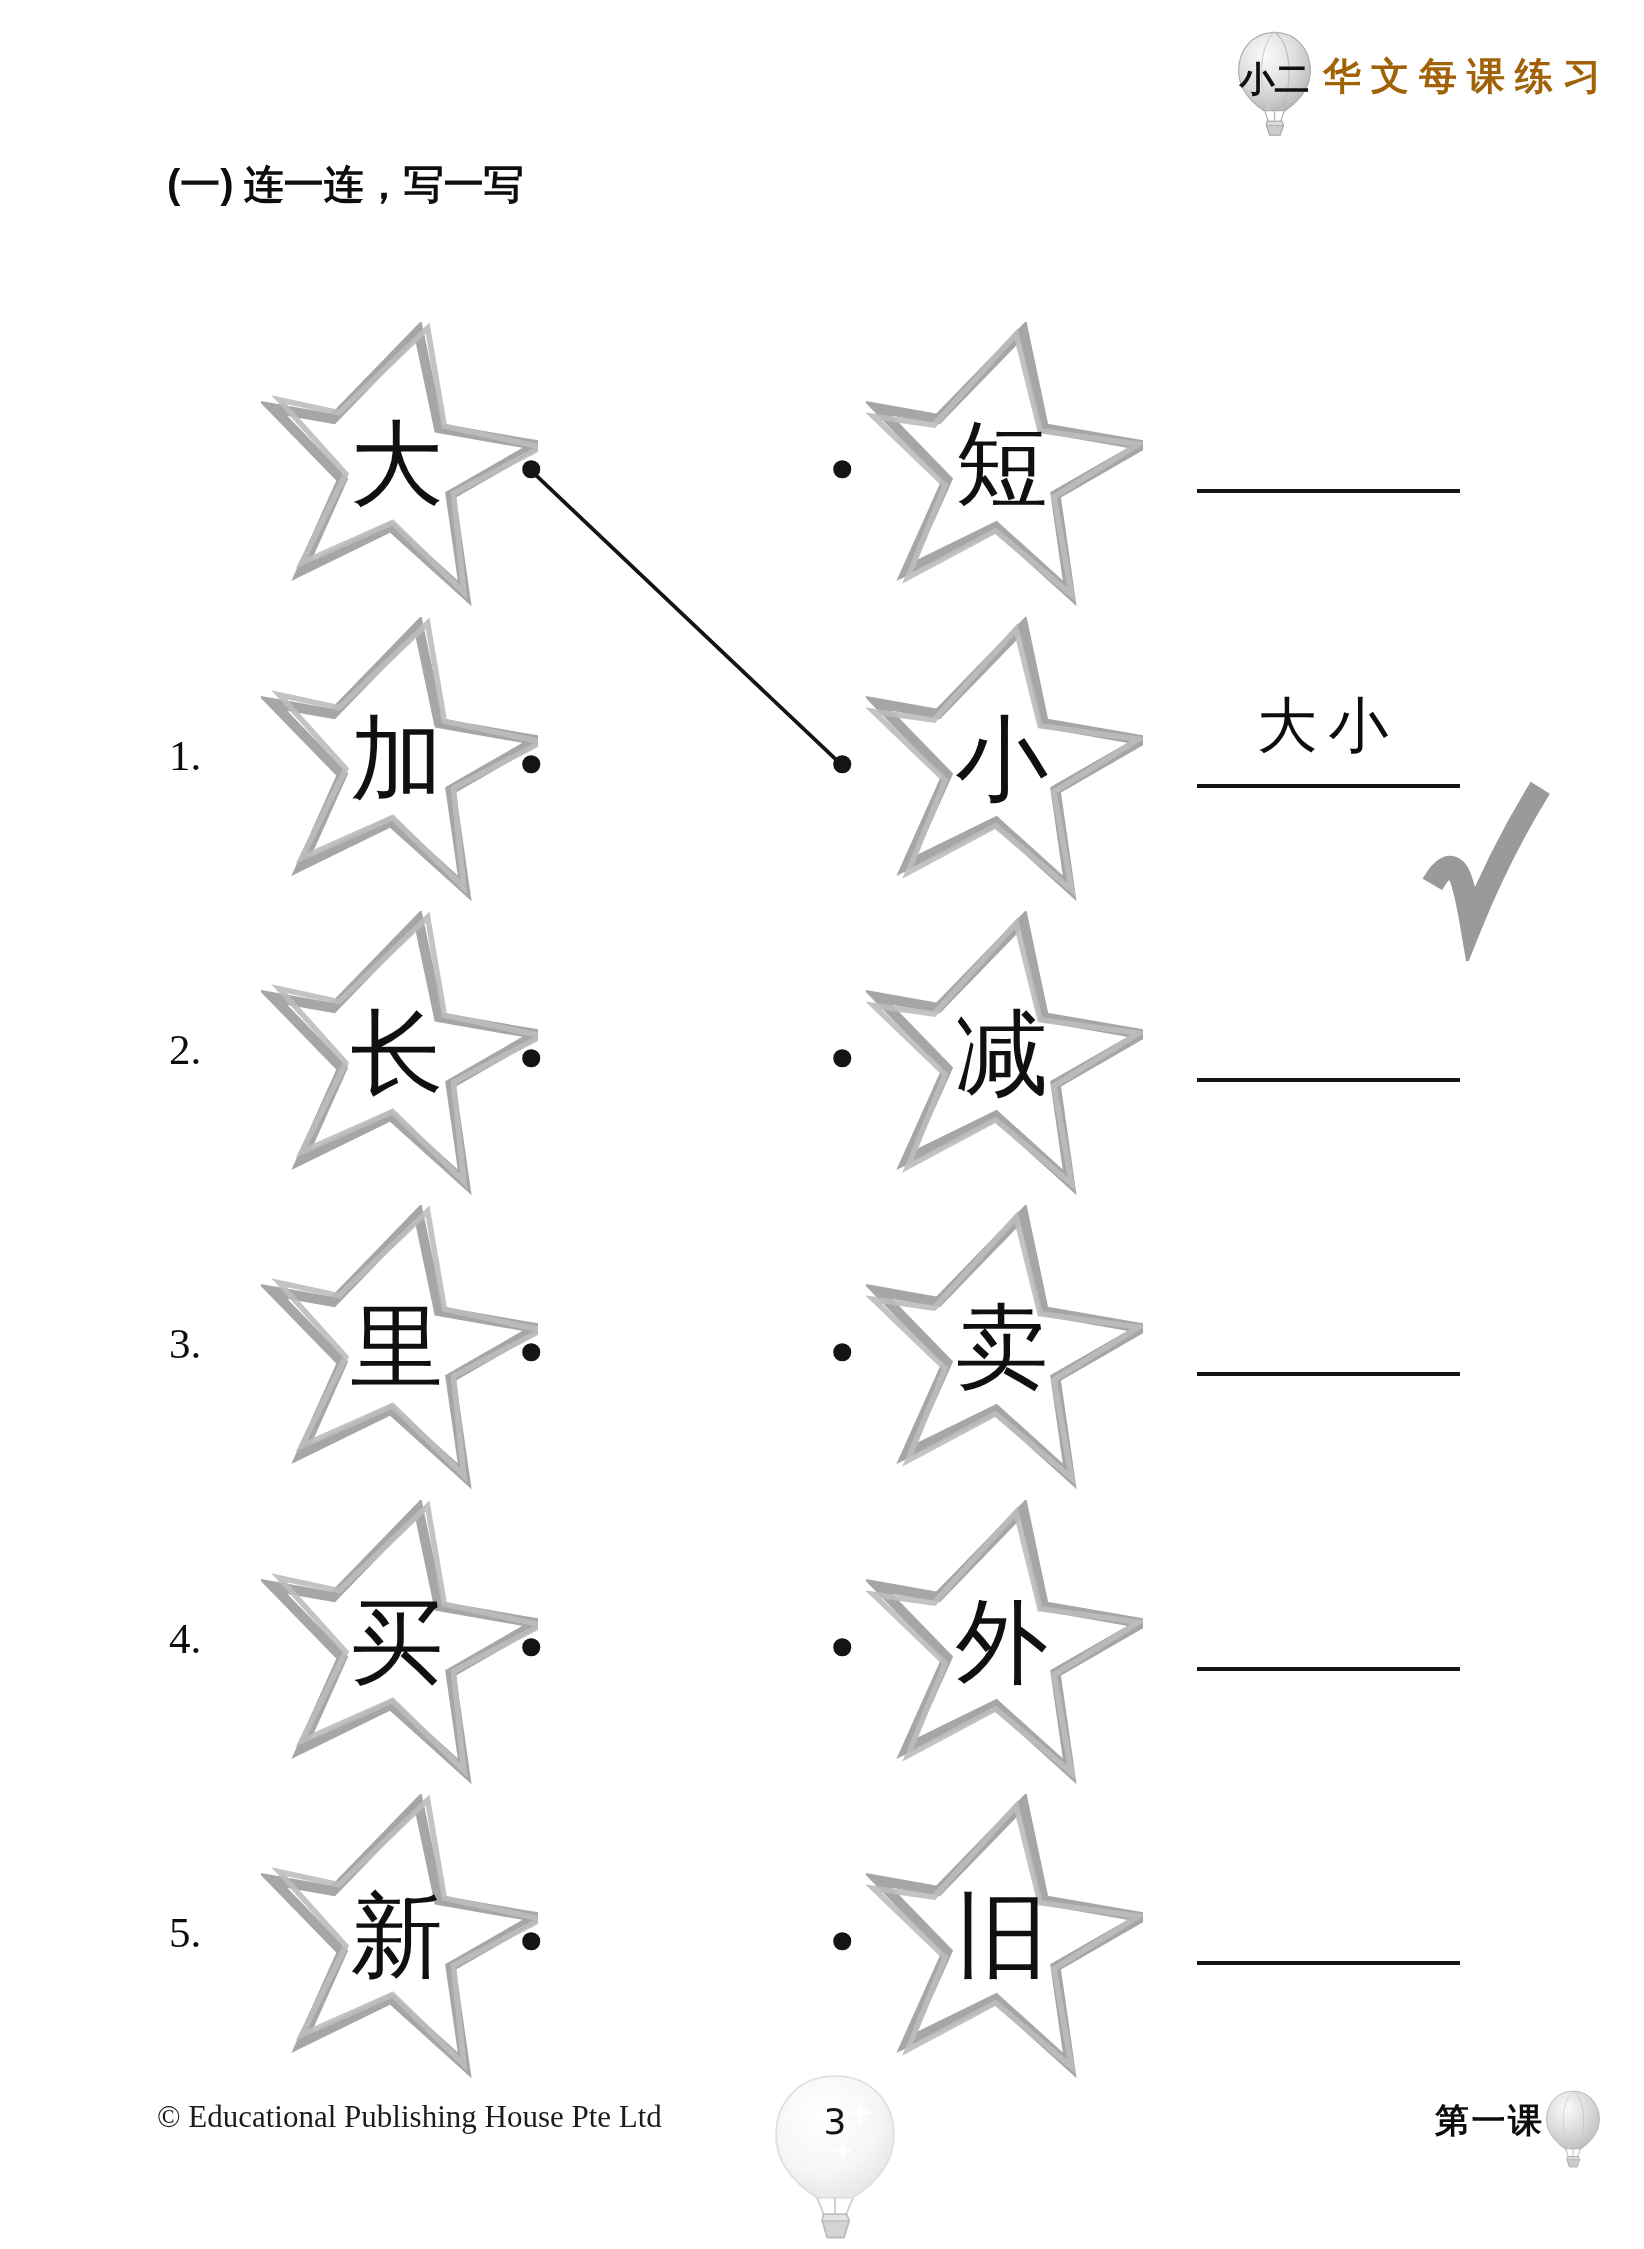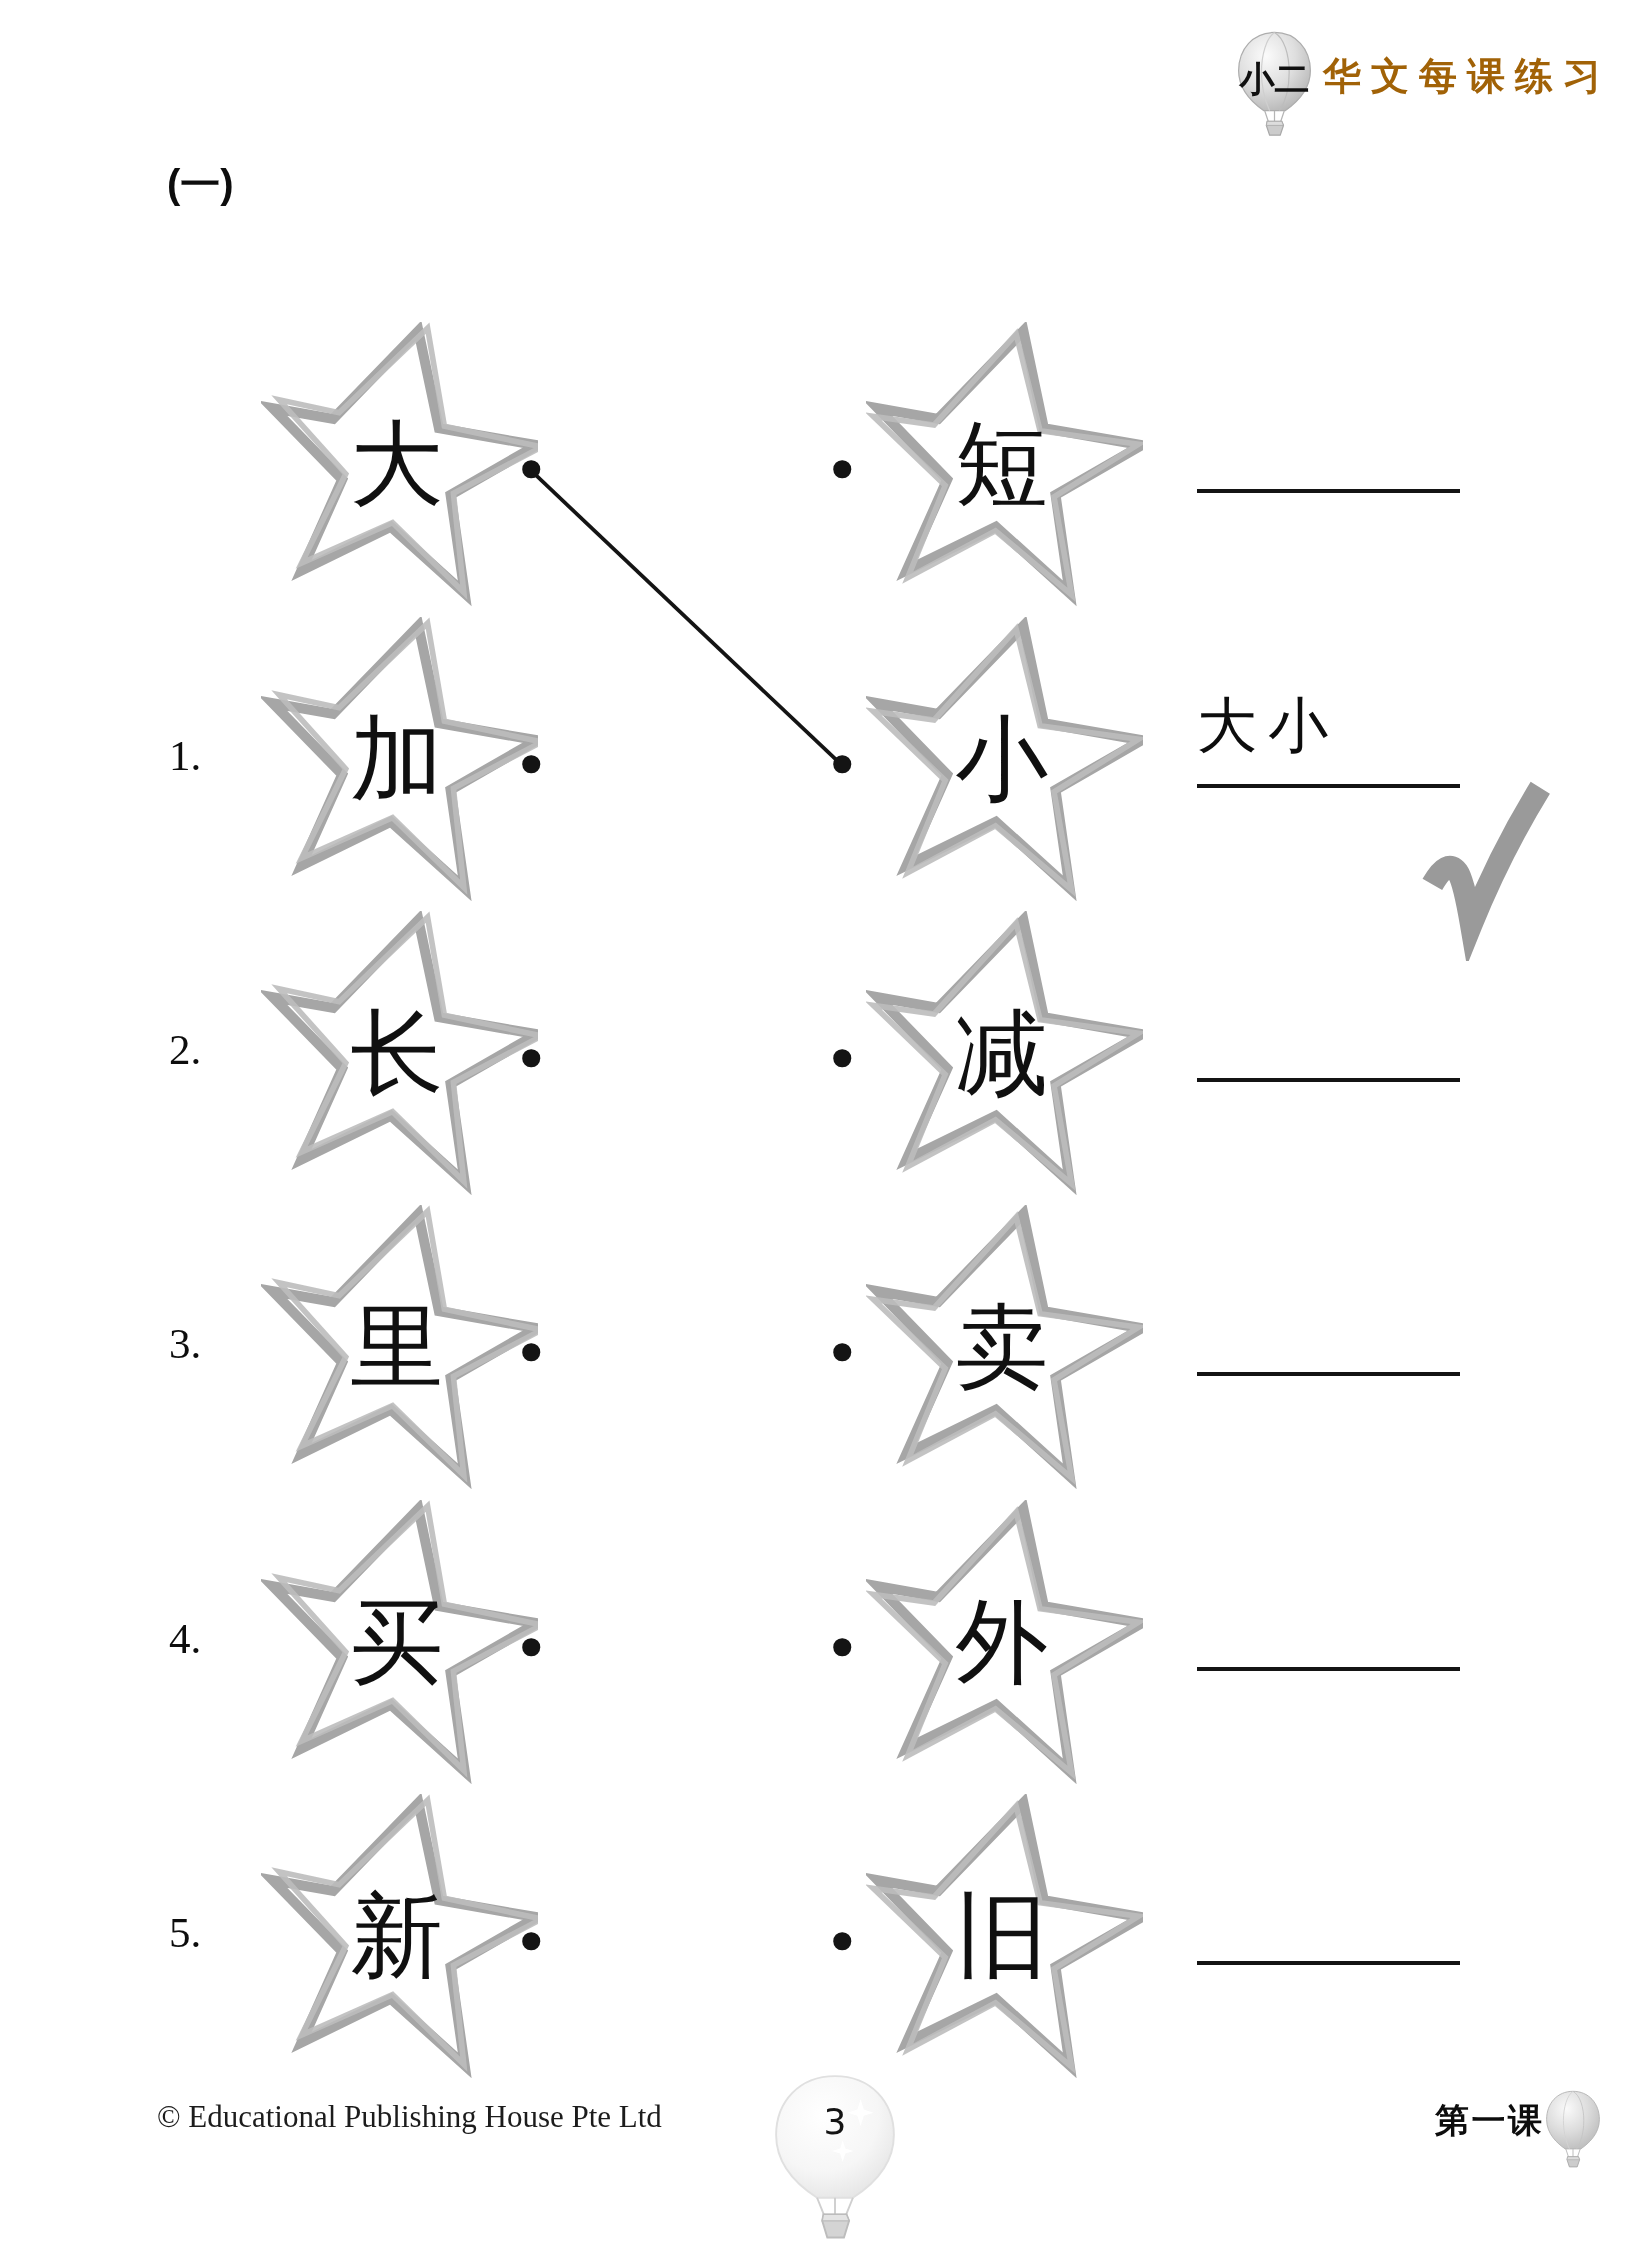--- a/index.html
+++ b/index.html
@@ -40,21 +40,21 @@
   .star-char {
     position:absolute; left:50%; top:50%; transform:translate(-53%,-55%);
     font-size:93px; font-family:"Liberation Serif", serif; color:#101010; line-height:1;
   }
   .dot { position:absolute; width:17.5px; height:17.5px; border-radius:50%;
     background:var(--ink,#141414); transform:translate(-50%,-50%); }
   .dot.left-dot  { left:531px; top:147px; }
   .dot.right-dot { left:842px; top:147px; }
   .answer-line { position:absolute; left:1197px; top:167px; width:263px; height:3.8px;
     background:var(--ink,#141414); }
-  .answer-text { position:absolute; left:1197px; top:78px; width:263px; text-align:left;
+  .answer-text { position:absolute; left:1197px; top:78px; width:263px; text-align:center;
     font-size:60px; letter-spacing:11.3px; line-height:1.05;
     font-family:"Liberation Serif", serif; color:#0d0d0d; }
   .check-mark { position:absolute; left:1416px; top:162px; width:135px; height:182px; }
   .check-path { fill:none; stroke:var(--check-color,#9a9a9a); stroke-width:36; stroke-linecap:butt; }
 
   
   .connect-overlay { position:absolute; inset:0; width:1644px; height:2250px; pointer-events:none; }
   .connect-overlay line { stroke:var(--ink,#141414); stroke-width:6; }
 
   
@@ -89,20 +89,21 @@
       <path d="M38 99 L43 114 M62 99 L57 114 M50 99 L50 114" stroke="#b5b5b5" stroke-width="1.5" fill="none"></path>
       <path d="M41 112 L59 112 L61 117 L57 129 L44 129 L40 117 Z" fill="#cccccc" stroke="#a8a8a8" stroke-width="1.5"></path>
       <path d="M41 112 L59 112 L61 117 L40 117 Z" fill="#dddddd" stroke="#a8a8a8" stroke-width="1"></path>
     </svg>
     <div class="header-logo-text" data-name="series-level-label">小二</div>
   </div>
   <div class="header-title" data-name="series-title">华文每课练习</div>
 
   <div class="ex-title" data-name="exercise-title">
     <span data-name="section-label">(一)</span>
+    <span data-name="exercise-title-text">连一连，写一写</span>
   </div>
 
   <svg class="connect-overlay" data-name="connection-line-layer" viewBox="0 0 2626 3593" width="1644" height="2250">
     <line id="example-line" data-name="example-connection-line" x1="848" y1="751" x2="1344" y2="1221"></line>
   </svg>
 
   <div id="rows-host" data-name="matching-exercise">
   <div class="row" data-name="matching-row" style="top: 322px;">
     <div class="row-number" data-name="row-number"></div>
     <div class="star-cell left" data-name="left-star">

